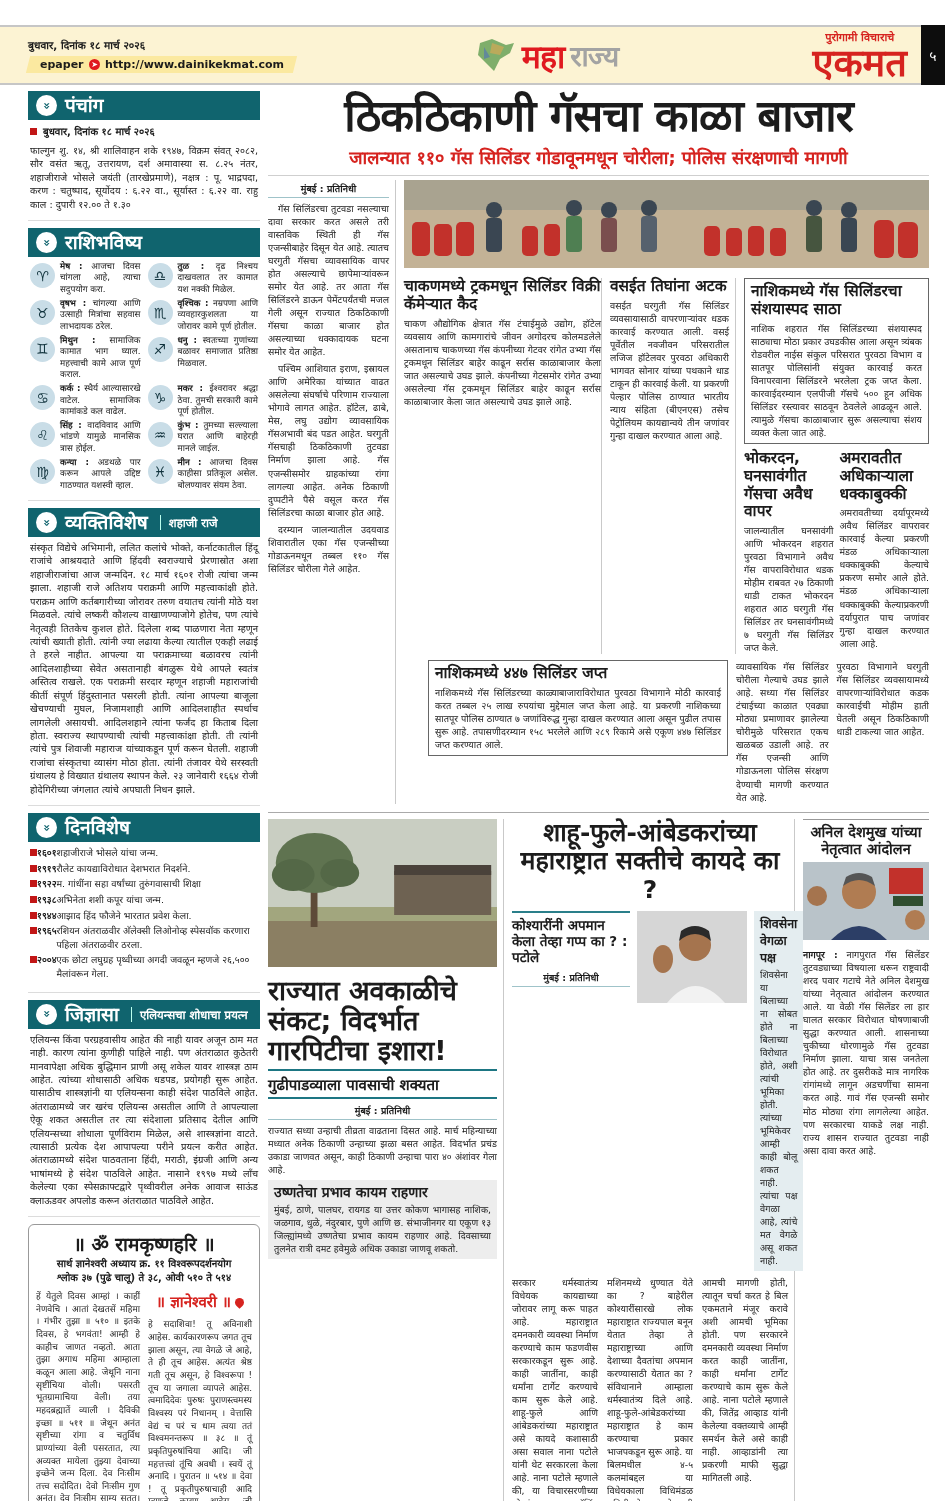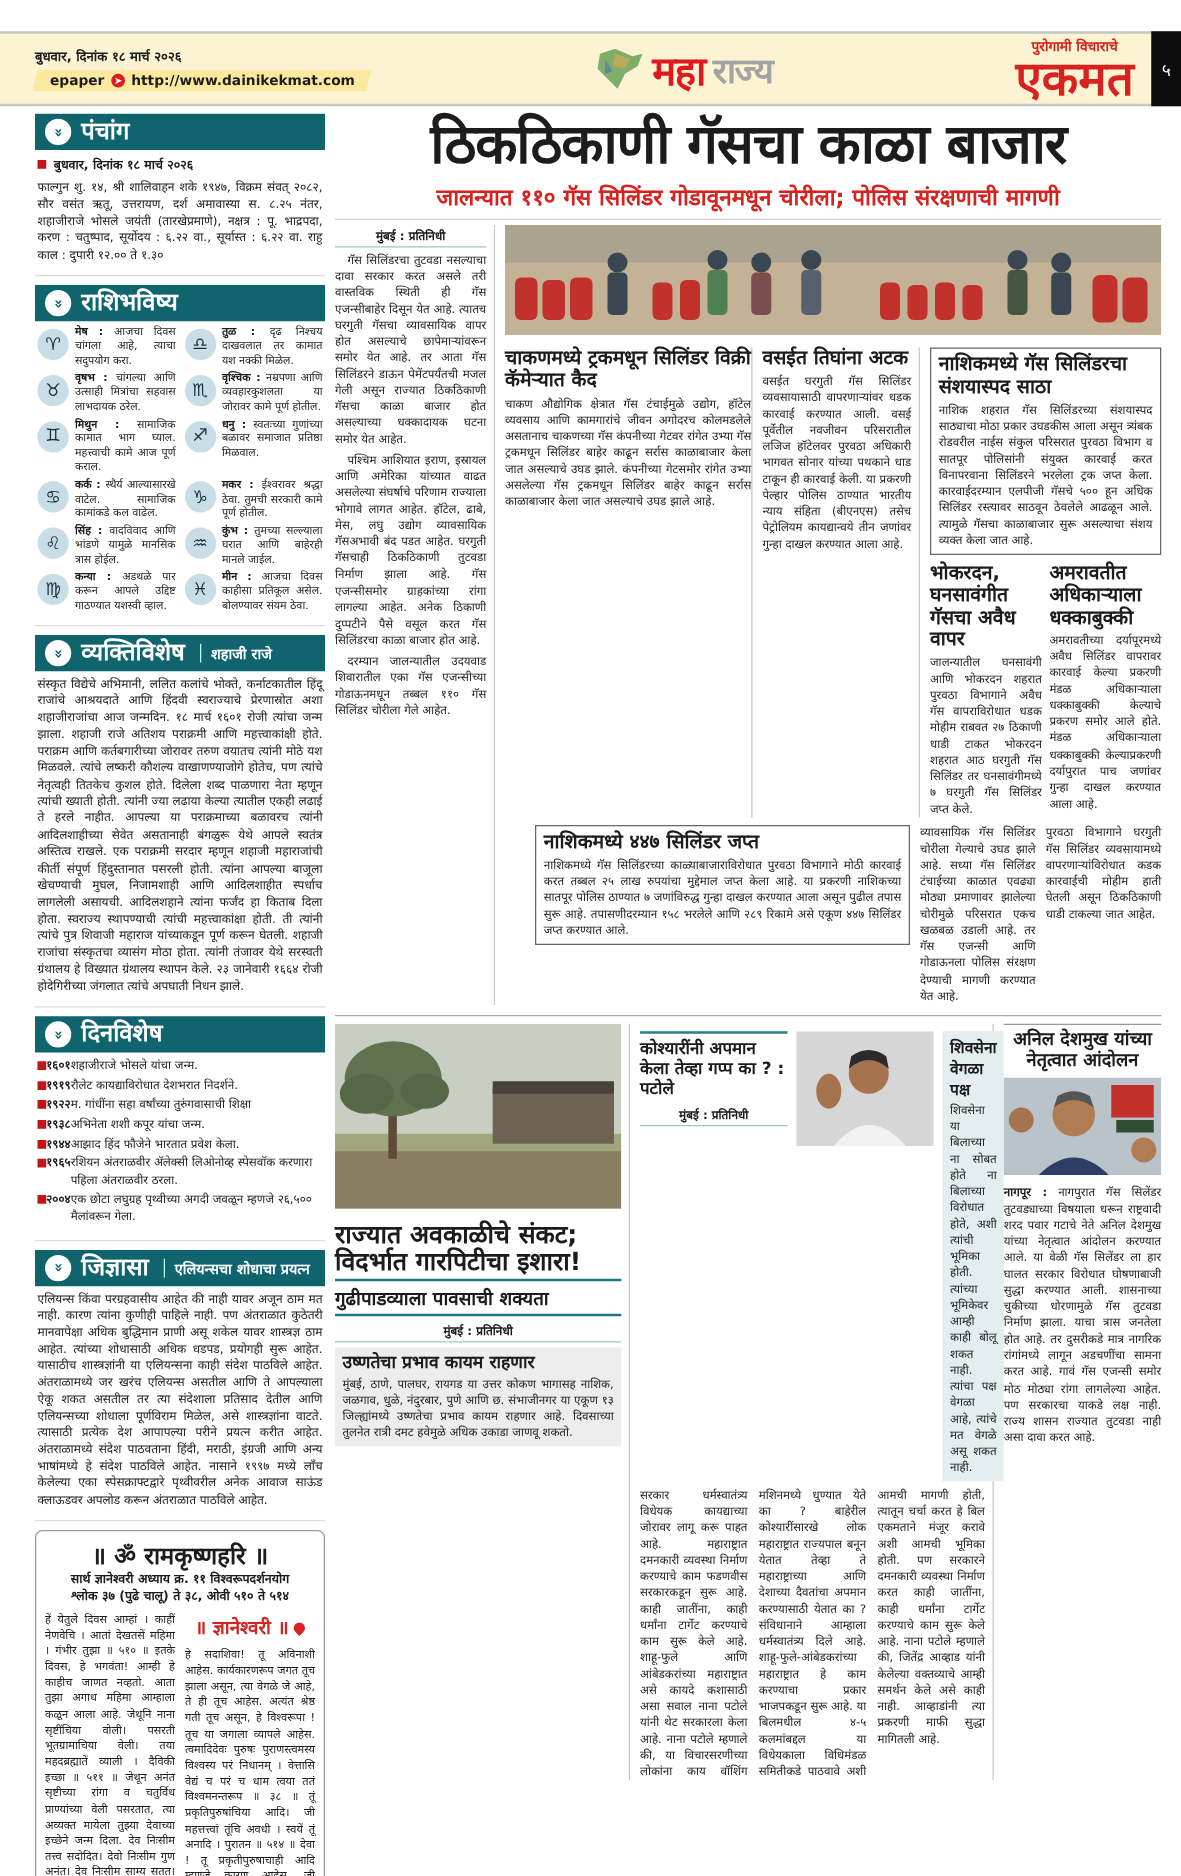--- a/index.html
+++ b/index.html
@@ -74,21 +74,21 @@
   .tworow{display:flex;gap:6px;}
   .tworow>div{flex:1;}
   .subrow2{display:flex;gap:8px;margin-top:6px;padding-left:24px;}
   .n447{width:300px;flex:none;border:1.5px solid #666;padding:4px 6px;align-self:flex-start;}
   .contcols{flex:1;display:flex;gap:8px;}
   .contcols>div{flex:1;}
   
   .midband{display:flex;gap:8px;border-top:1px solid #aaa;margin-top:8px;padding-top:6px;}
   .mcol1{width:236px;flex:none;border-right:1px solid #c9c9c9;padding-right:6px;}
   .treephoto{width:100%;height:148px;}
-  .mh1{font-size:20px;font-weight:bold;line-height:1.12;margin:5px 0 3px;}
+  .mh1{font-size:27px;font-weight:bold;line-height:1.12;margin:5px 0 3px;}
   .msub{font-size:15px;font-weight:bold;border-top:2px solid #1d7683;border-bottom:2px solid #1d7683;padding:3px 0;margin-bottom:3px;}
   .heatbox{background:#ededed;padding:4px 6px;margin-top:4px;}
   .heathead{font-size:14px;font-weight:bold;line-height:1.15;margin-bottom:3px;}
   .mcol2{flex:1;min-width:0;border-right:1px solid #c9c9c9;padding-right:6px;}
   .mh2{font-size:25px;font-weight:bold;text-align:center;line-height:1.15;}
   .deckrow{display:flex;gap:7px;margin:6px 0 5px;}
   .deck{width:118px;flex:none;}
   .decktxt{font-size:13.5px;font-weight:bold;line-height:1.2;border-top:2px solid #2a7f8a;padding-top:4px;margin-bottom:4px;}
   .pimg{width:110px;height:92px;flex:none;}
   .ssbox{flex:1;background:#e4edf0;padding:4px 6px;}
@@ -386,27 +386,29 @@
             <rect x="130" y="52" width="100" height="44" fill="#6e6252"></rect>
             <rect x="130" y="46" width="100" height="10" fill="#4a423a"></rect>
             <rect x="44" y="62" width="7" height="46" fill="#5d4a38"></rect>
             <ellipse cx="48" cy="44" rx="40" ry="30" fill="#5f7350"></ellipse>
             <ellipse cx="26" cy="56" rx="22" ry="16" fill="#546847"></ellipse>
             <ellipse cx="74" cy="54" rx="20" ry="14" fill="#546847"></ellipse>
           </svg>
           <h2 class="mh1">राज्यात अवकाळीचे संकट; विदर्भात गारपिटीचा इशारा!</h2>
           <div class="msub">गुढीपाडव्याला पावसाची शक्यता</div>
           <div class="byline">मुंबई : प्रतिनिधी</div>
+          <div class="smallbody">राज्यात सध्या उन्हाची तीव्रता वाढताना दिसत आहे. मार्च महिन्याच्या मध्यात अनेक ठिकाणी उन्हाच्या झळा बसत आहेत. विदर्भात प्रचंड उकाडा जाणवत असून, काही ठिकाणी उन्हाचा पारा ४० अंशांवर गेला आहे.</div>
           <div class="heatbox">
             <div class="heathead">उष्णतेचा प्रभाव कायम राहणार</div>
             <div class="smallbody">मुंबई, ठाणे, पालघर, रायगड या उत्तर कोकण भागासह नाशिक, जळगाव, धुळे, नंदुरबार, पुणे आणि छ. संभाजीनगर या एकूण १३ जिल्ह्यांमध्ये उष्णतेचा प्रभाव कायम राहणार आहे. दिवसाच्या तुलनेत रात्री दमट हवेमुळे अधिक उकाडा जाणवू शकतो.</div>
           </div>
         </article>
 
         <article class="mcol2">
+          <h2 class="mh2">शाहू-फुले-आंबेडकरांच्या महाराष्ट्रात सक्तीचे कायदे का ?</h2>
           <div class="deckrow">
             <div class="deck">
               <div class="decktxt">कोश्यारींनी अपमान केला तेव्हा गप्प का ? : पटोले</div>
               <div class="byline">मुंबई : प्रतिनिधी</div>
             </div>
             <svg class="pimg" viewBox="0 0 110 92" preserveAspectRatio="none">
               <rect width="110" height="92" fill="#d6d6d6"></rect>
               <circle cx="58" cy="34" r="16" fill="#a5744e"></circle>
               <path d="M42 30 q16 -14 32 0 l-2 -10 q-14 -10 -28 0 z" fill="#2a2a2a"></path>
               <path d="M30 92 q28 -34 58 0 z" fill="#f2f2f2"></path>

